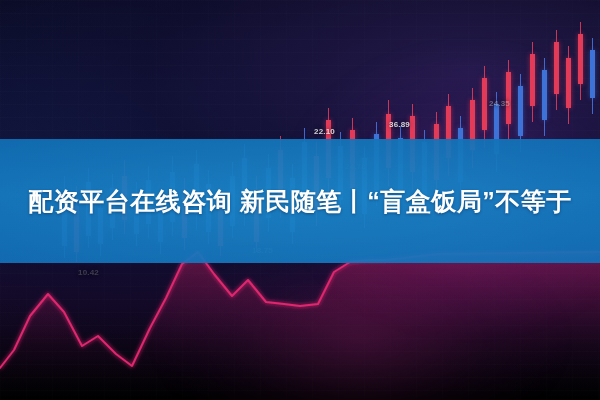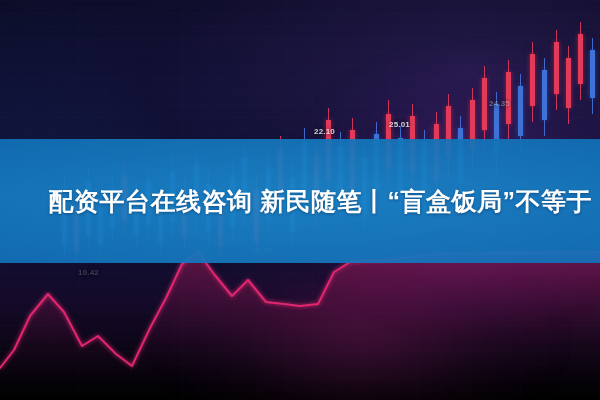--- a/index.html
+++ b/index.html
@@ -138,21 +138,21 @@
 
   
   .headline {
     position: absolute;
     left: 0;
     right: 0;
     top: 139px;
     height: 124px;
     display: flex;
     flex-direction: column;
-    align-items: flex-end;
+    align-items: center;
     justify-content: center;
     gap: 2px;
     padding: 0 8px;
     box-sizing: border-box;
     z-index: 8;
   }
   .headline .line {
     color: #ffffff;
     font-size: 25px;
     font-weight: bold;
@@ -356,21 +356,21 @@
         <div class="body" style="top: 12px; height: 48px;"></div>
       </div>
     </div>
 
   <div id="label-layer">
       <div class="price-label faint" style="left: 78px; top: 268px;">10.42</div>
       <div class="price-label dim" style="left: 165px; top: 196px;">18.07</div>
       <div class="price-label dim" style="left: 252px; top: 246px;">18.75</div>
       <div class="price-label" style="left: 314px; top: 127px;">22.10</div>
       <div class="price-label faint" style="left: 345px; top: 162px;">24.78</div>
-      <div class="price-label" style="left: 389px; top: 120px;">25.01</div>
+      <div class="price-label" style="left: 389px; top: 120px;">36.89</div>
       <div class="price-label dim" style="left: 489px; top: 99px;">24.35</div>
     </div>
 
   <svg class="area-line" viewBox="0 0 600 150" preserveAspectRatio="none">
     <defs>
       <linearGradient id="areaFill" x1="0" y1="0" x2="0" y2="1">
         <stop offset="0%" stop-color="#d81f63" stop-opacity="0.42"></stop>
         <stop offset="45%" stop-color="#8e1550" stop-opacity="0.20"></stop>
         <stop offset="100%" stop-color="#000000" stop-opacity="0"></stop>
       </linearGradient>

